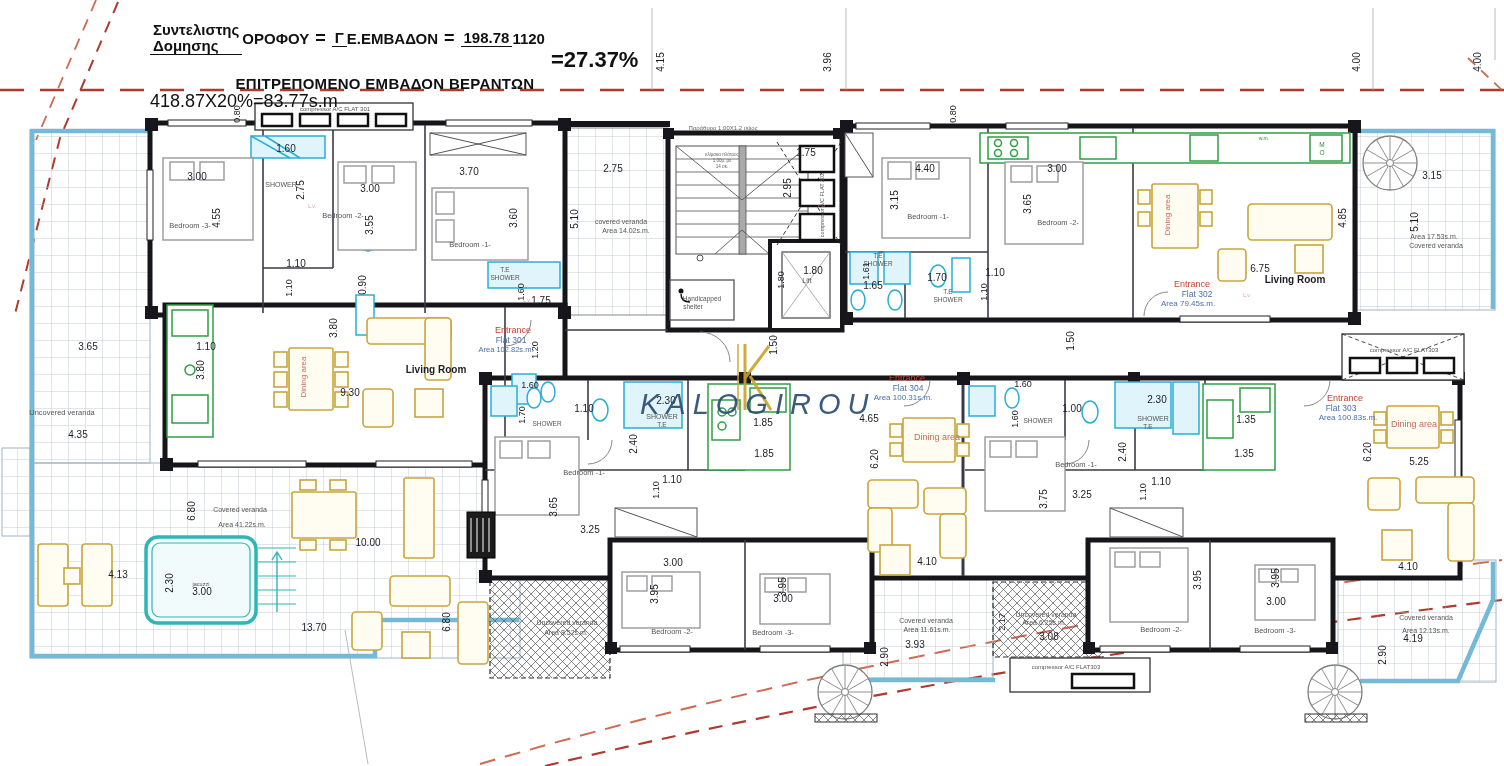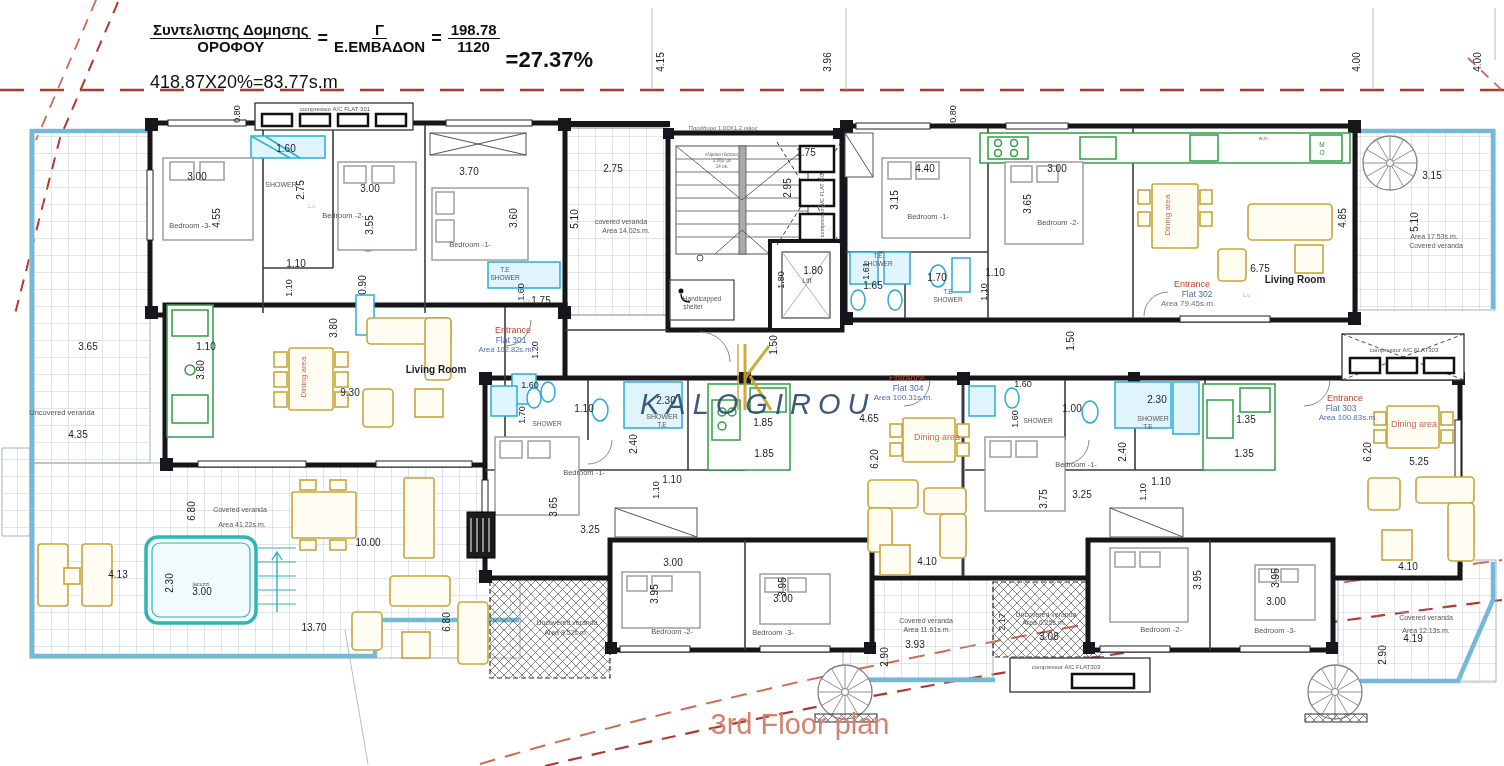--- a/index.html
+++ b/index.html
@@ -3,21 +3,21 @@
 <meta charset="utf-8">
 <style>
   html,body{margin:0;padding:0;background:#fff;}
   #stage{position:relative;width:1504px;height:766px;background:#fff;overflow:hidden;
          font-family:"Liberation Sans",sans-serif;color:#111;}
   #plan-svg{position:absolute;left:0;top:0;}
   svg text{font-family:"Liberation Sans",sans-serif;}
   
   .header{position:absolute;left:150px;top:4px;width:470px;}
   .frow{display:flex;align-items:center;gap:6px;font-size:15px;font-weight:bold;color:#111;}
-  .frac{display:flex;flex-direction:column;align-items:center;line-height:1.05;}
+  .frac{display:flex;flex-direction:row;align-items:center;line-height:1.05;}
   .frac .num{border-bottom:1.5px solid #111;padding:0 3px;}
   .eq{font-size:18px;}
   .res{font-size:22px;margin-top:43px;}
   .l2{font-size:15px;font-weight:bold;text-align:center;margin-top:2px;letter-spacing:.3px;}
   .l3{font-size:18px;font-weight:normal;text-align:left;line-height:1.0;}
   .l4{font-size:9.5px;text-align:center;margin-top:2px;color:#222;}
   
   .watermark{position:absolute;left:640px;top:388px;width:228px;text-align:center;
              font-size:29px;letter-spacing:7px;color:#2b4d72;opacity:.92;font-style:italic;}
   .floor-title{position:absolute;left:610px;top:708px;width:380px;text-align:center;
@@ -627,19 +627,19 @@
           <span class="num">Γ</span>
           <span>Ε.ΕΜΒΑΔΟΝ</span>
         </span>
     <span class="eq">=</span>
     <span class="frac">
           <span class="num">198.78</span>
           <span>1120</span>
         </span>
     <span class="res">=27.37%</span>
   </div>
+  <div class="l2">ΕΠΙΤΡΕΠΟΜΕΝΟ ΕΜΒΑΔΟΝ ΒΕΡΑΝΤΩΝ</div>
   <div class="l3">418.87Χ20%=83.77s.m</div>
 </div>
 
 <div class="watermark">KALOGIROU</div>
-<div class="floor-title">3rd Floor plan</div>
 
 </div>
 
 </body></html>

